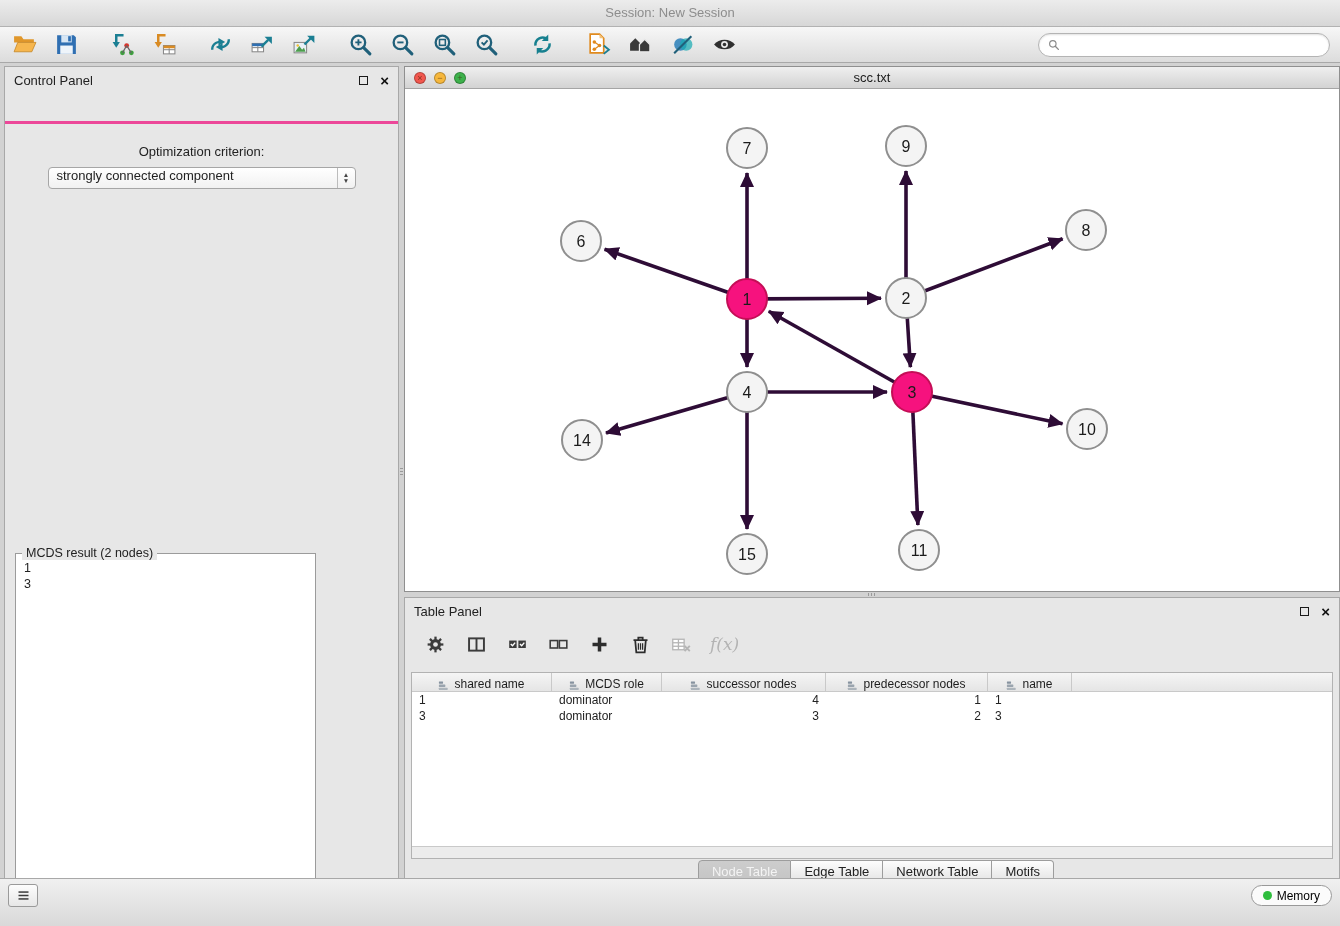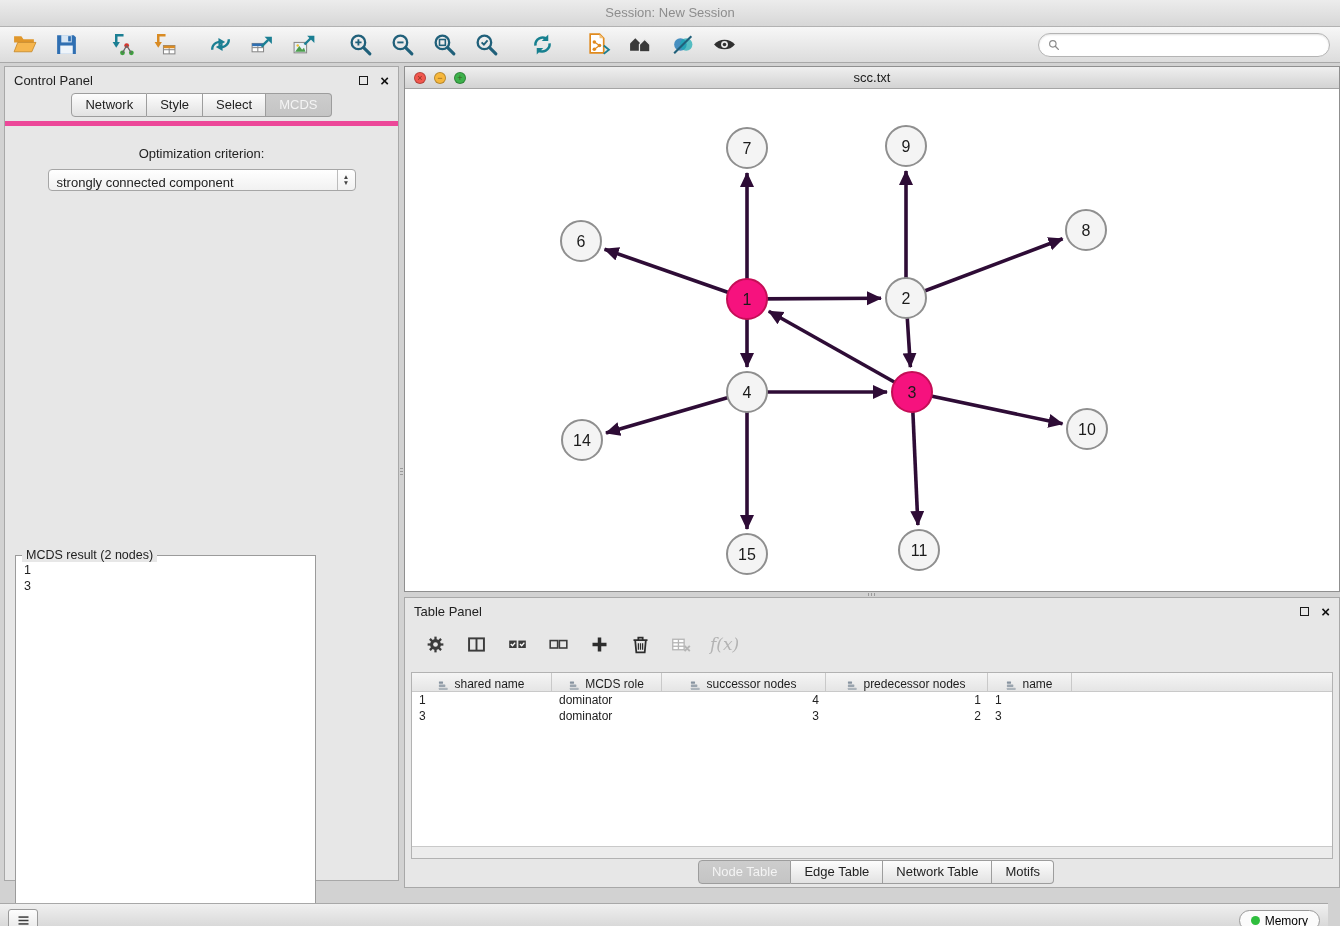--- a/index.html
+++ b/index.html
@@ -56,27 +56,27 @@
   .tab:first-child { border-left:1px solid #9d9d9d; border-radius:4px 0 0 4px; }
   .tab:last-child { border-radius:0 4px 4px 0; }
   .tab.active { background:linear-gradient(#cdcdcd,#c4c4c4); color:#f4f4f4; }
 
   
   .control-panel {
     position:absolute; left:4px; top:66px; width:395px; height:815px;
     background:#e7e7e7; border:1px solid #a8a8a8;
   }
   .cp-tabs { height:26px; display:flex; justify-content:center; align-items:flex-start; }
-  .cp-content { position:absolute; left:0; right:0; top:54px; bottom:0; border-top:5px solid #ec4899; }
+  .cp-content { position:absolute; left:0; right:0; top:54px; bottom:0; border-top:3px solid #ec4899; }
   .opt-label { text-align:center; margin-top:20px; font-size:13px; }
   .select {
     margin:8px auto 0; width:308px; height:22px;
     border:1px solid #a6a6a6; border-radius:4px;
     background:linear-gradient(#ffffff,#f1f1f1);
-    display:flex; align-items:flex-end; padding-left:8px; font-size:13px; cursor:pointer;
+    display:flex; align-items:flex-start; padding-left:8px; font-size:13px; cursor:pointer;
   }
   .stepper {
     margin-left:auto; width:18px; height:100%;
     border-left:1px solid #bcbcbc;
     display:flex; flex-direction:column; align-items:center; justify-content:center;
     font-size:6.5px; line-height:6.5px; color:#444;
   }
   .btn-row { display:flex; justify-content:center; gap:13px; margin-top:11px; }
   .btn {
     height:22px; padding:0 14px; border:1px solid #a4a4a4; border-radius:4px;
@@ -139,21 +139,21 @@
   .tr { display:flex; height:16px; }
   .td { font-size:12px; line-height:16px; padding:0 7px; overflow:hidden; white-space:nowrap; }
   .hscroll {
     position:absolute; left:0; right:0; bottom:0; height:12px;
     background:#ececec; border-top:1px solid #c9c9c9;
   }
   .tp-tabs { position:absolute; left:8px; right:0; bottom:3px; display:flex; justify-content:center; }
 
   
   .statusbar {
-    position:absolute; left:0; right:12px; bottom:0; height:23px;
+    position:absolute; left:0; right:0; bottom:0; height:48px;
     background:linear-gradient(#f0f0f0,#d9d9d9); border-top:1px solid #a8a8a8;
   }
   .status-list-btn {
     position:absolute; left:8px; top:5px; width:30px; height:23px;
     border:1px solid #9a9a9a; border-radius:3px;
     background:linear-gradient(#fdfdfd,#e7e7e7);
     display:flex; align-items:center; justify-content:center; cursor:pointer;
   }
   .status-list-btn .icon { width:15px; height:15px; }
   .memory-btn {
@@ -305,26 +305,20 @@
       <input placeholder="" style="">
     </div>
   </div>
 
   <div class="control-panel">
     <div class="panel-header">
       <span class="panel-title">Control Panel</span>
       <span class="float-box"></span>
       <span class="close-x">×</span>
     </div>
-    <div class="cp-tabs">
-        <div class="tab">Network</div>
-        <div class="tab">Style</div>
-        <div class="tab">Select</div>
-        <div class="tab active">MCDS</div>
-      </div>
     <div class="cp-content">
       <div class="opt-label">Optimization criterion:</div>
       <div class="select">
         <span>strongly connected component</span>
         <span class="stepper">
             <span>▲</span>
             <span>▼</span>
           </span>
       </div>
       <div class="result-box">

